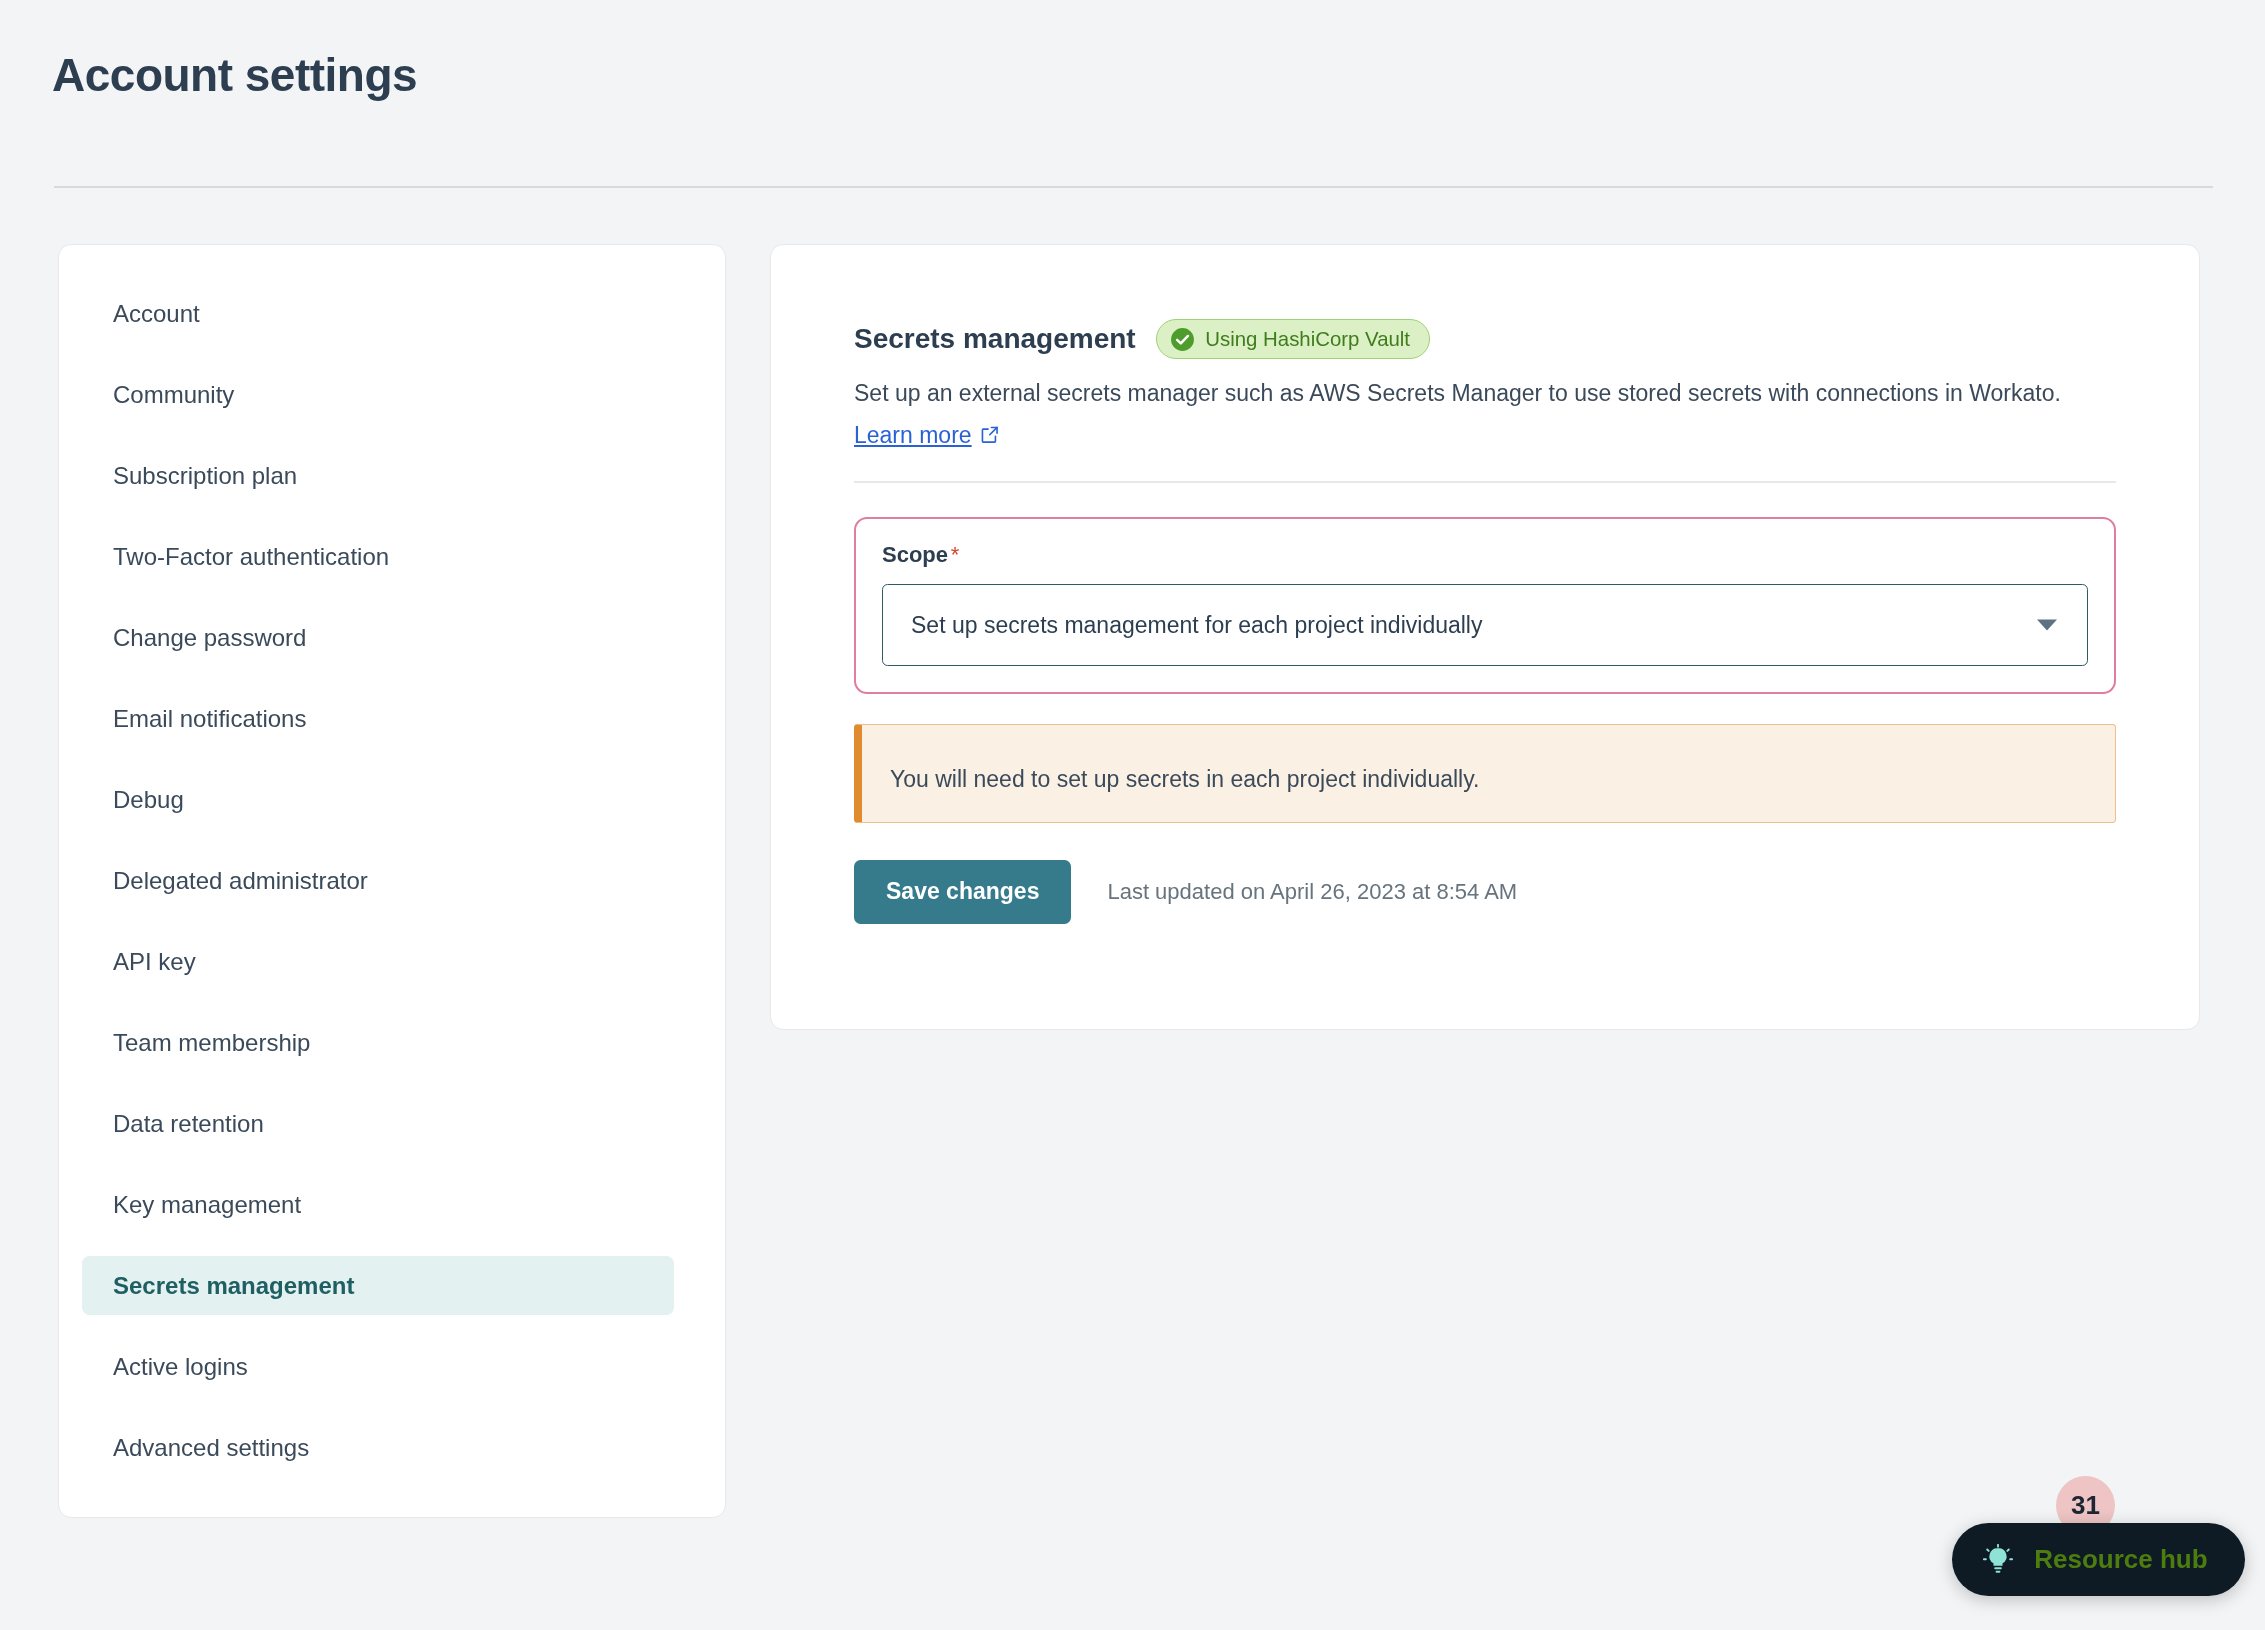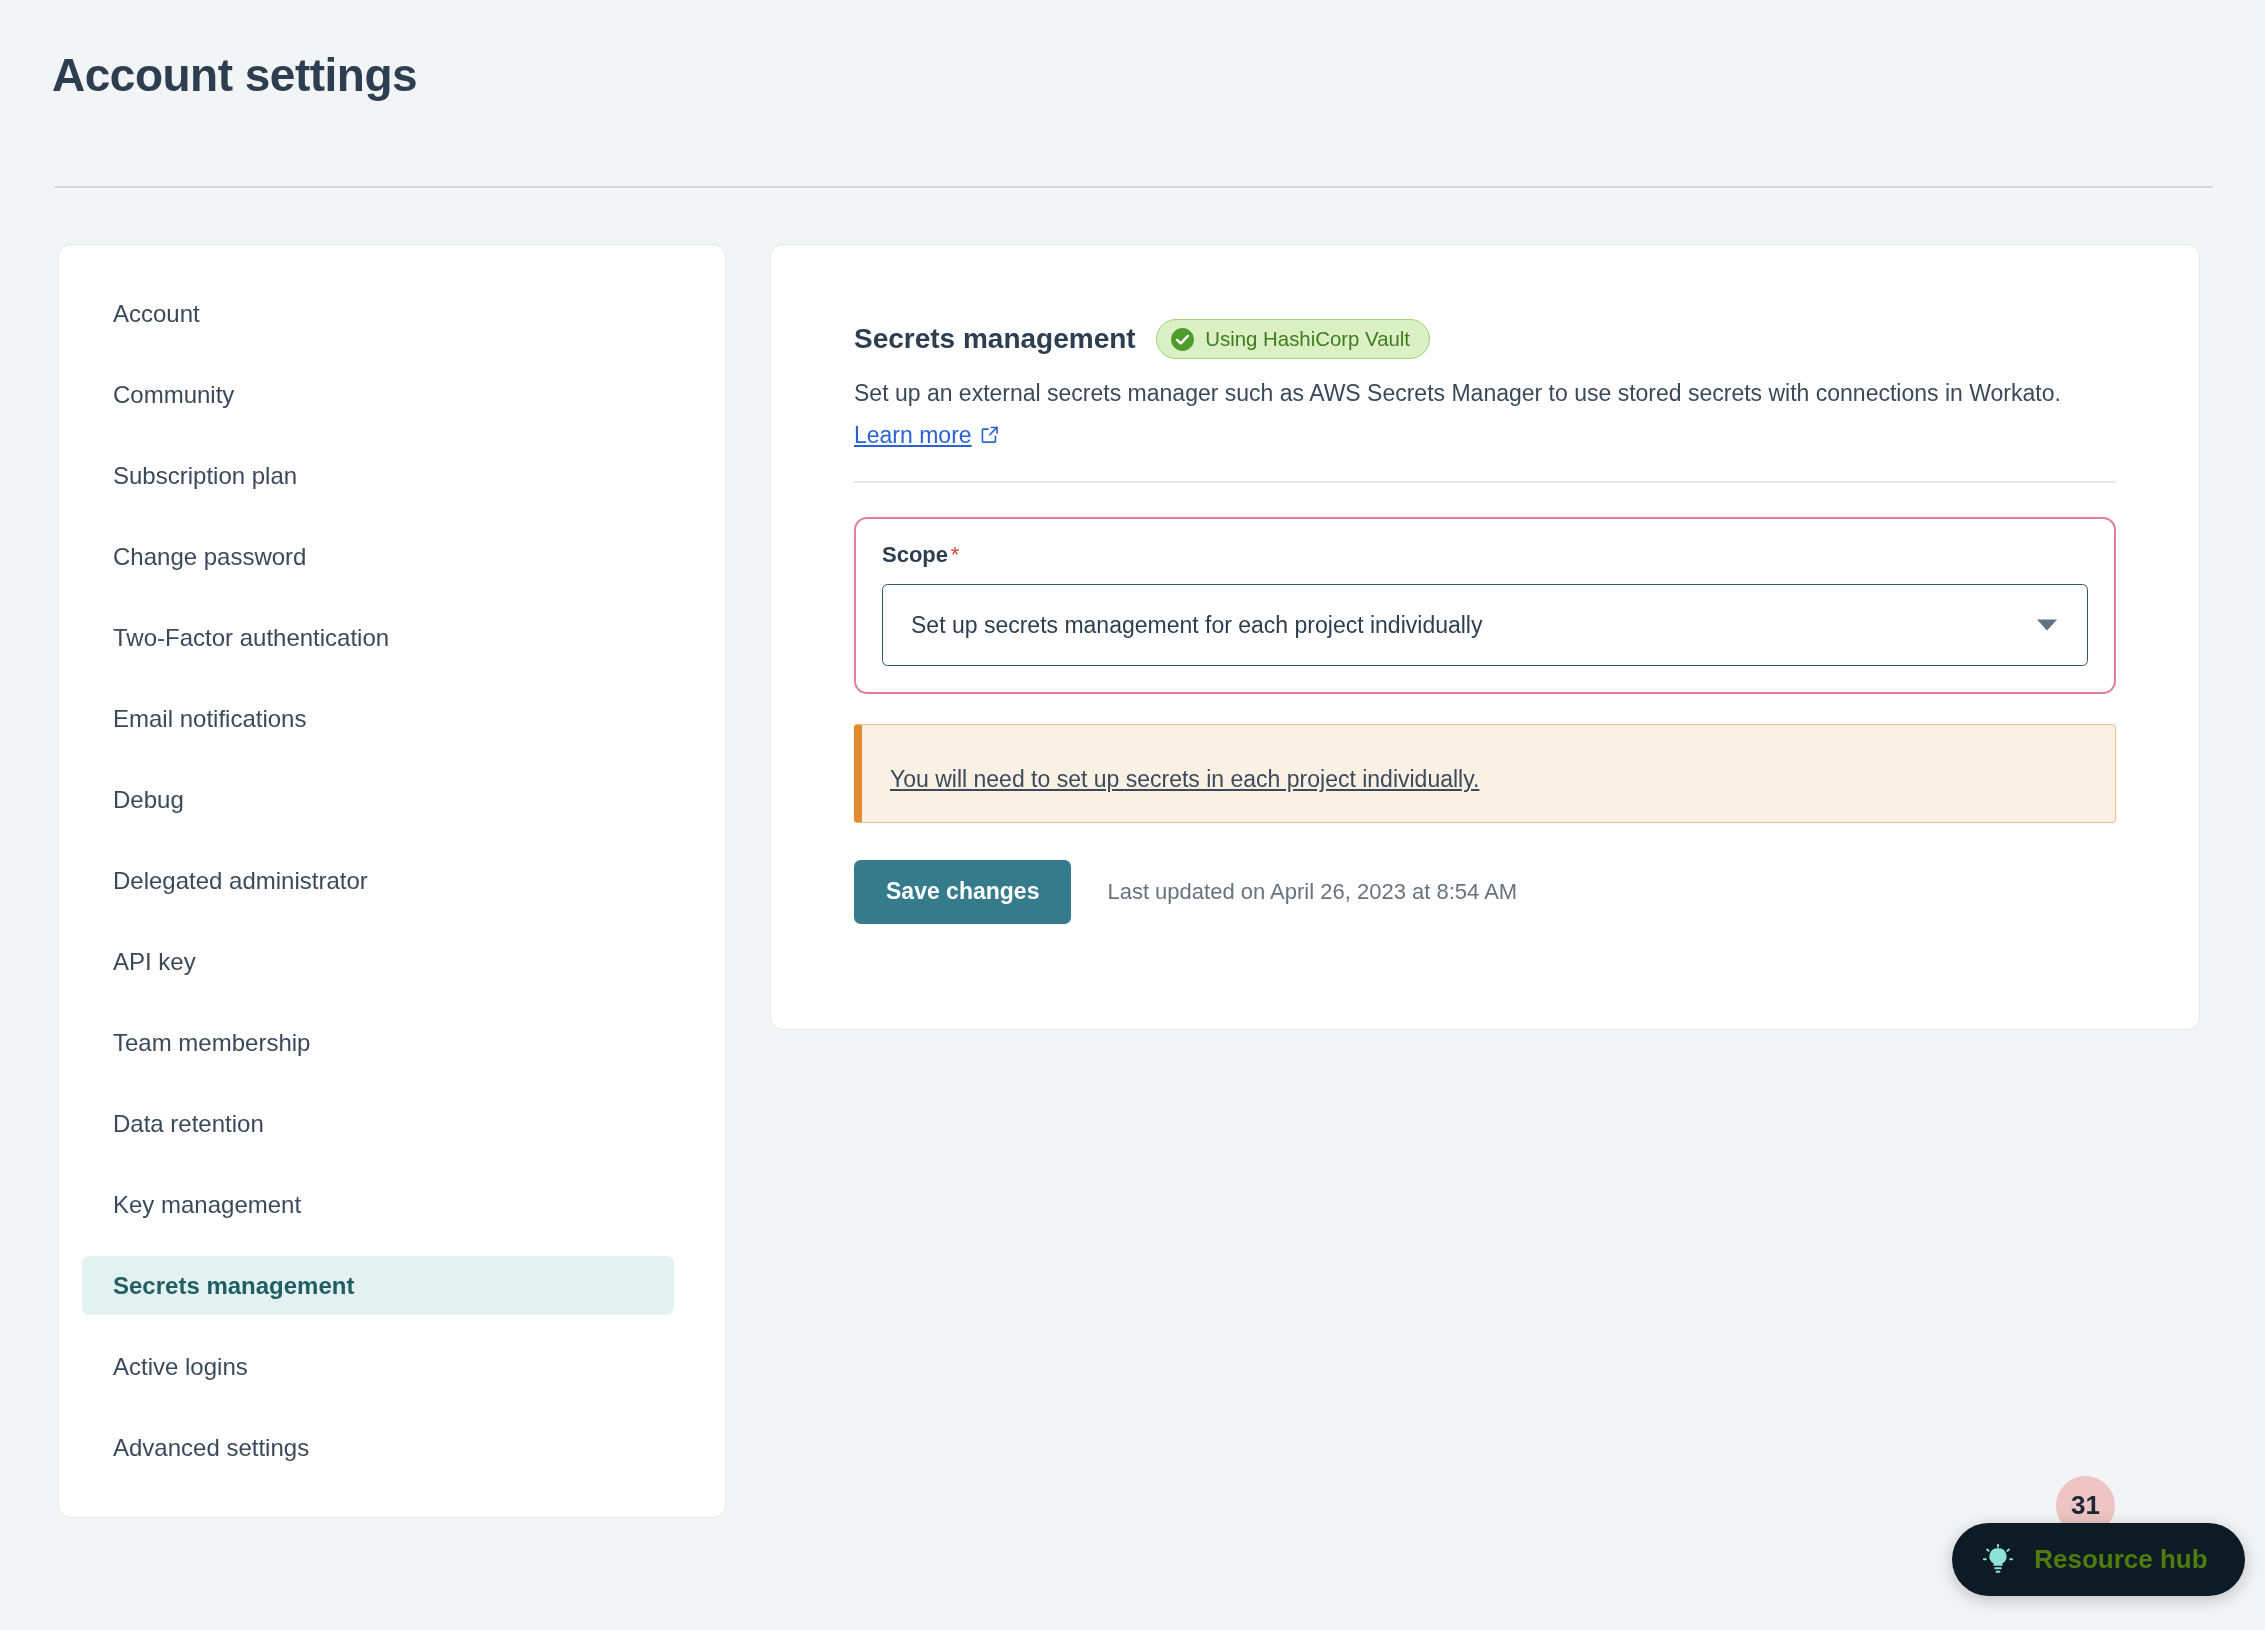--- a/index.html
+++ b/index.html
@@ -197,21 +197,20 @@
     font-size: 23px;
     font-weight: bold;
     color: #c2511a;
     line-height: 1.2;
   }
   #warning-body {
     margin-top: 15px;
     font-size: 23px;
     color: #3b4a5a;
     line-height: 1.2;
-    text-decoration: underline;
   }
 
   
   #action-row {
     margin-top: 37px;
     display: flex;
     align-items: center;
     gap: 36px;
   }
   #save-button {
@@ -281,24 +280,24 @@
     <div class="sidebar-item">
       <span>Account</span>
     </div>
     <div class="sidebar-item">
       <span>Community</span>
     </div>
     <div class="sidebar-item">
       <span>Subscription plan</span>
     </div>
     <div class="sidebar-item">
+      <span>Two-Factor authentication</span>
+    </div>
+    <div class="sidebar-item">
       <span>Change password</span>
-    </div>
-    <div class="sidebar-item">
-      <span>Two-Factor authentication</span>
     </div>
     <div class="sidebar-item">
       <span>Email notifications</span>
     </div>
     <div class="sidebar-item">
       <span>Debug</span>
     </div>
     <div class="sidebar-item">
       <span>Delegated administrator</span>
     </div>

